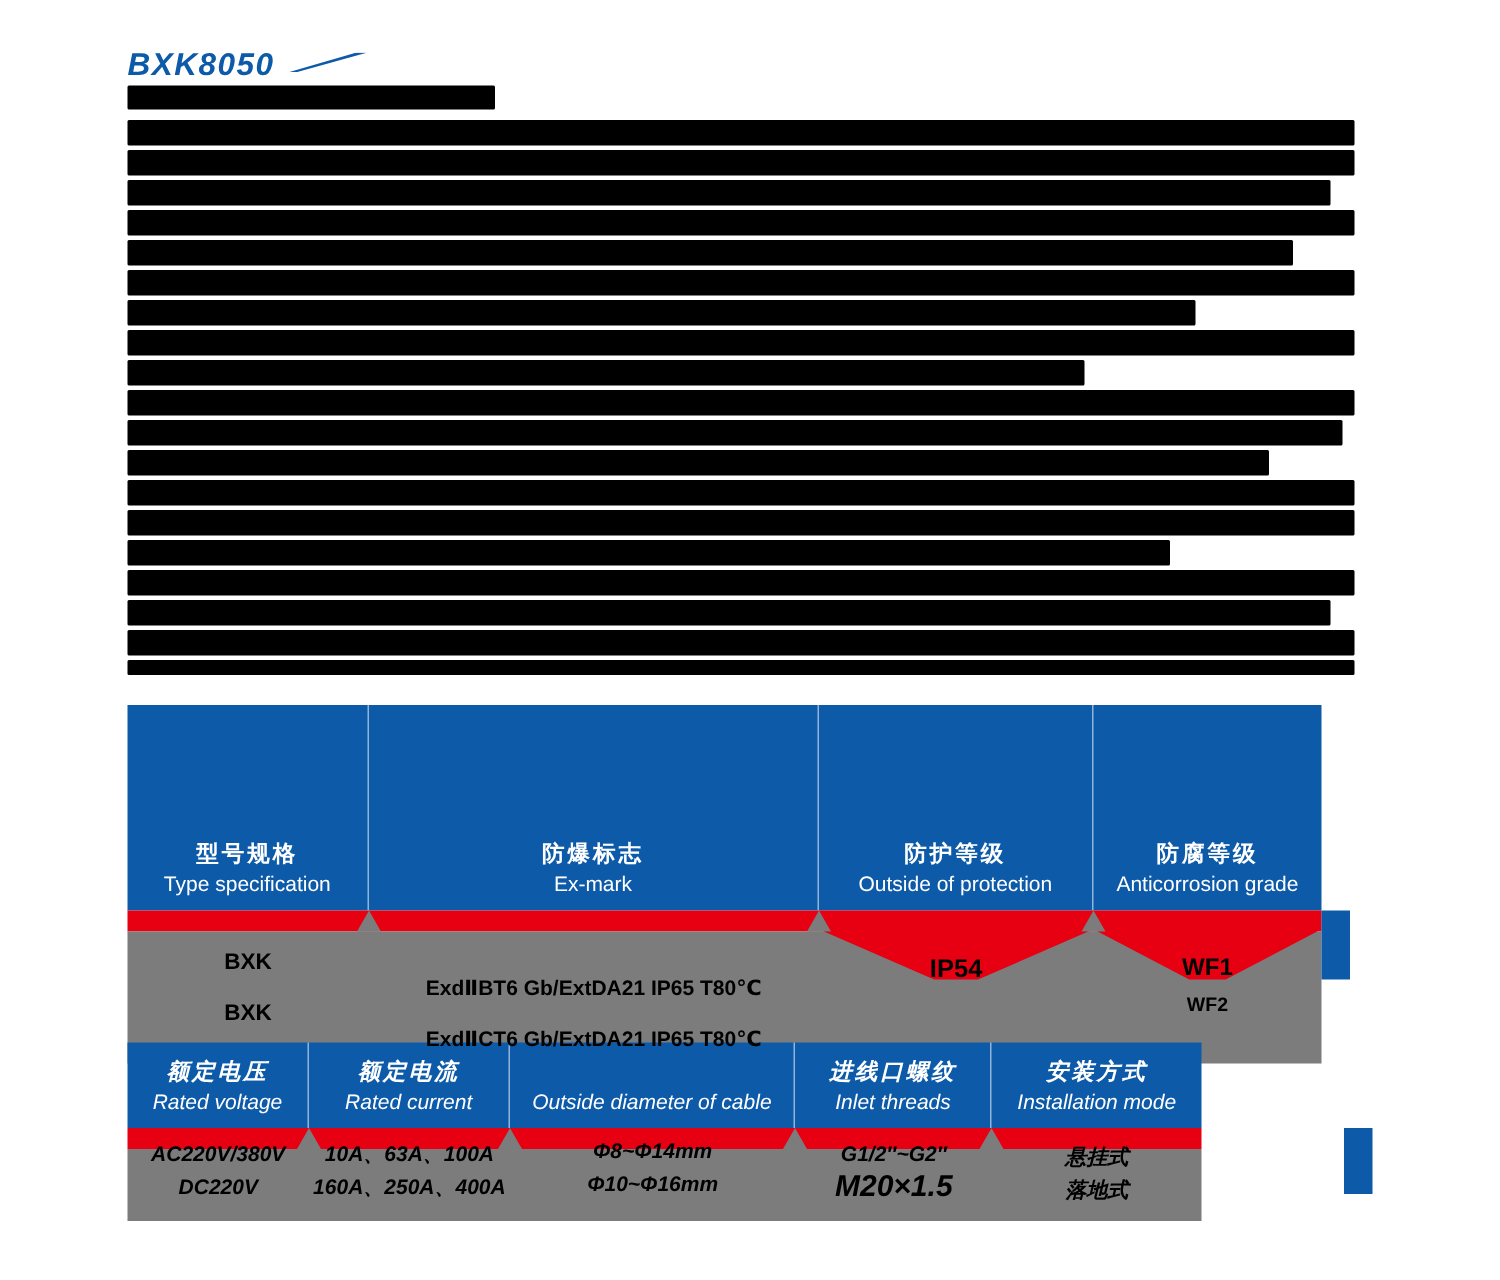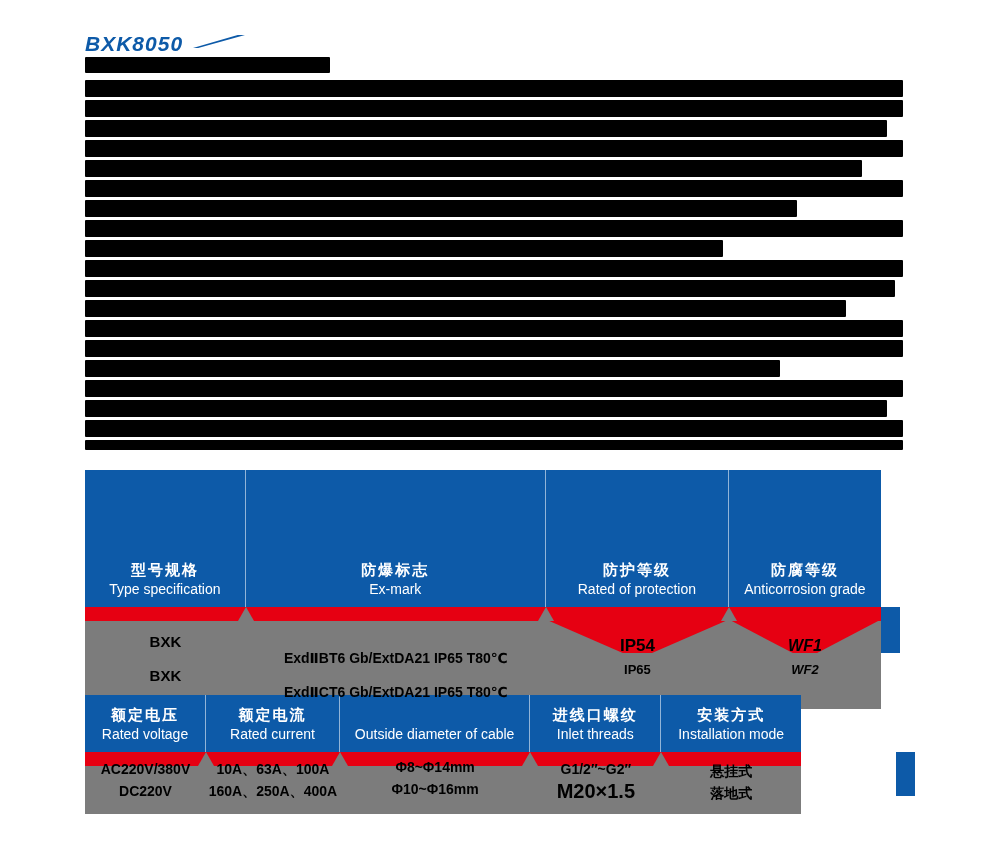--- a/index.html
+++ b/index.html
@@ -73,21 +73,21 @@
       <div class="hcell" style="flex-basis:20.2%;">
         <div class="hcn">型号规格</div>
         <div class="hen">Type specification</div>
       </div>
       <div class="hcell" style="flex-basis:37.7%;">
         <div class="hcn">防爆标志</div>
         <div class="hen">Ex-mark</div>
       </div>
       <div class="hcell" style="flex-basis:23.0%;">
         <div class="hcn">防护等级</div>
-        <div class="hen">Rated of protection</div>
+        <div class="hen">Outside of protection</div>
       </div>
       <div class="hcell" style="flex-basis:19.1%;">
         <div class="hcn">防腐等级</div>
         <div class="hen">Anticorrosion grade</div>
       </div>
     </div>
     <div class="ribbon">
       <div class="notch" style="left:calc(20.2% - 8px);"></div>
       <div class="notch" style="left:calc(57.9% - 8px);"></div>
       <div class="notch" style="left:calc(80.9% - 8px);"></div>
@@ -98,31 +98,30 @@
         <div class="val z" style="font-size:15px;line-height:34px;">BXK</div>
         <div class="val z" style="font-size:15px;line-height:34px;">BXK</div>
       </div>
       <div class="vcell" style="flex-basis:37.7%;padding-top:20px;">
         <div class="val z" style="font-size:14px;line-height:34px;">ExdⅡBT6 Gb/ExtDA21 IP65 T80℃</div>
         <div class="val z" style="font-size:14px;line-height:34px;">ExdⅡCT6 Gb/ExtDA21 IP65 T80℃</div>
       </div>
       <div class="vcell" style="flex-basis:23.0%;">
         <div class="wedge"></div>
         <div class="val z" style="font-size:17px;margin-top:12px;line-height:26px;">IP54</div>
-        <div class="val z" style="font-size:13px;line-height:22px;">IP65</div>
       </div>
-      <div class="vcell" style="flex-basis:19.1%;font-style:italic;">
+      <div class="vcell" style="flex-basis:19.1%;">
         <div class="wedge"></div>
         <div class="val z" style="font-size:16px;margin-top:12px;line-height:26px;">WF1</div>
         <div class="val z" style="font-size:13px;line-height:22px;">WF2</div>
       </div>
     </div>
   </div>
 
-  <div class="tbl" style="top:695px;width:716px;">
+  <div class="tbl" style="top:695px;width:716px;font-style:italic;">
     <div class="blue-panel" style="height:57px;">
       <div class="hcell" style="flex-basis:16.9%;">
         <div class="hcn">额定电压</div>
         <div class="hen">Rated voltage</div>
       </div>
       <div class="hcell" style="flex-basis:18.7%;">
         <div class="hcn">额定电流</div>
         <div class="hen">Rated current</div>
       </div>
       <div class="hcell" style="flex-basis:26.6%;">

